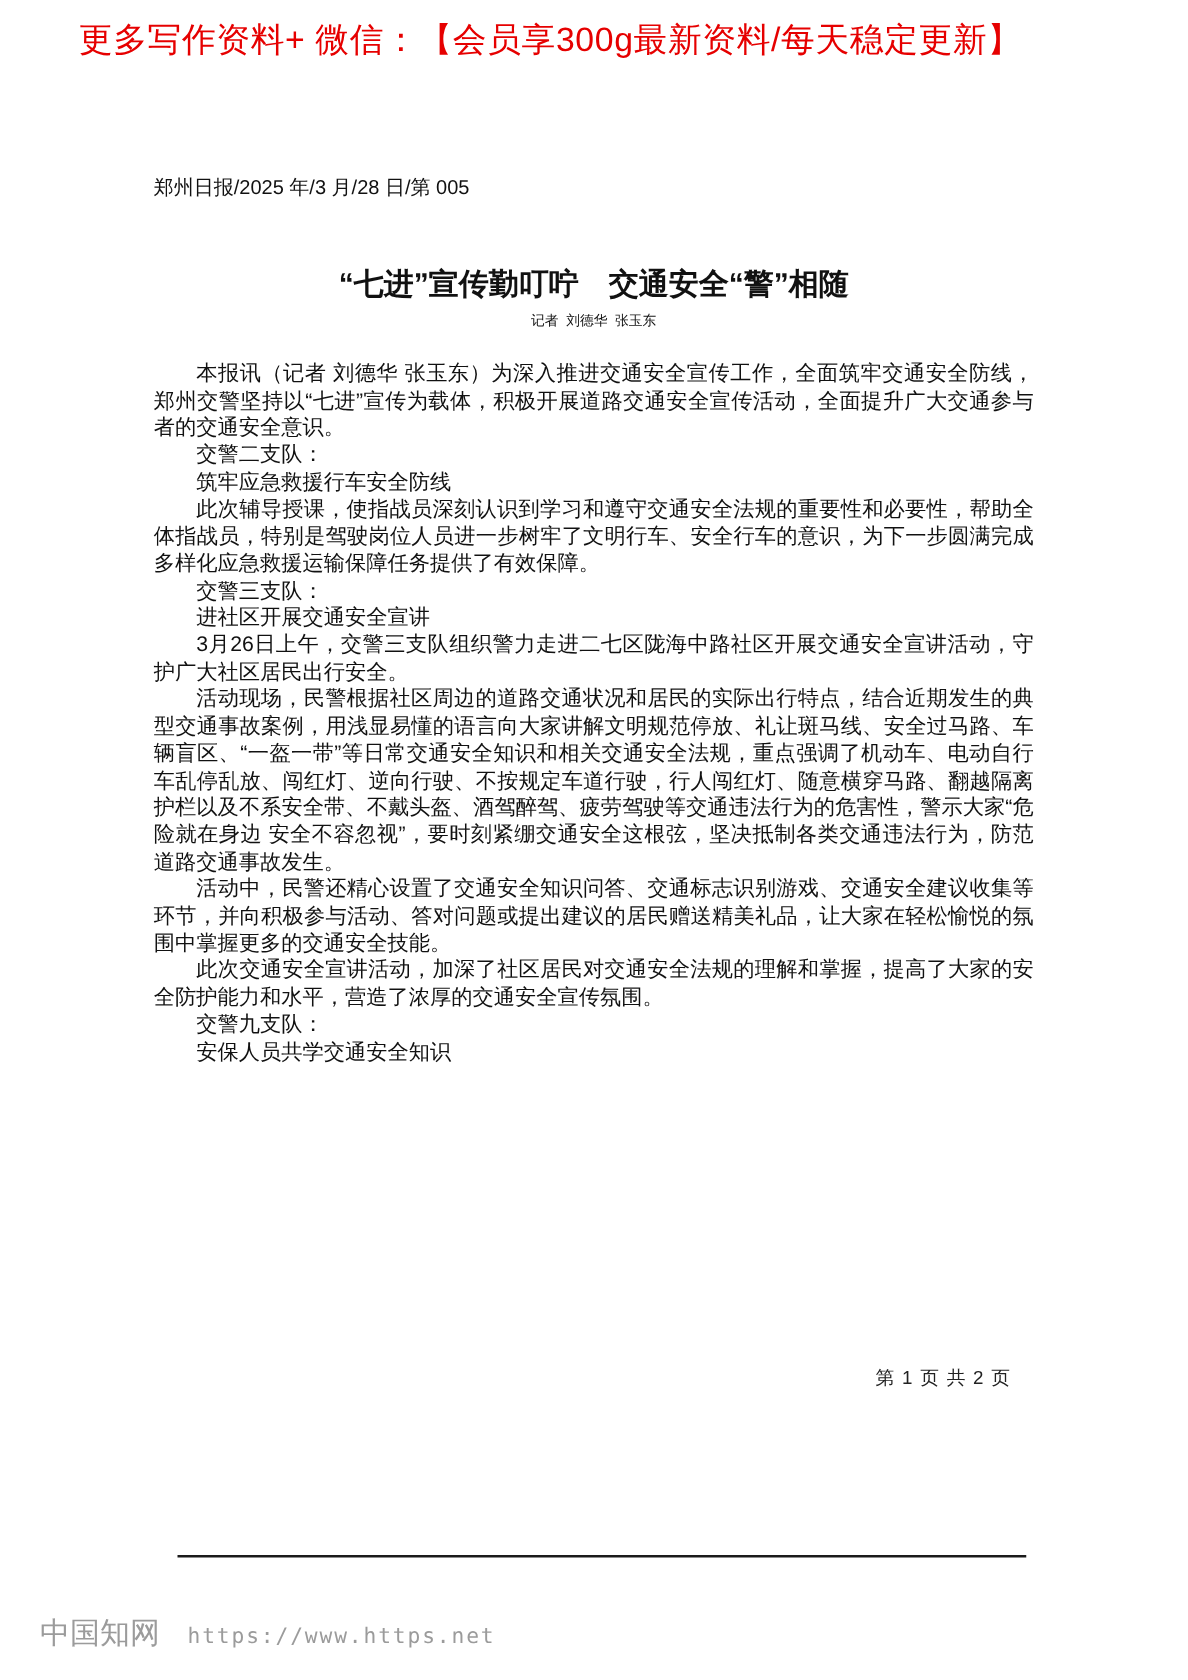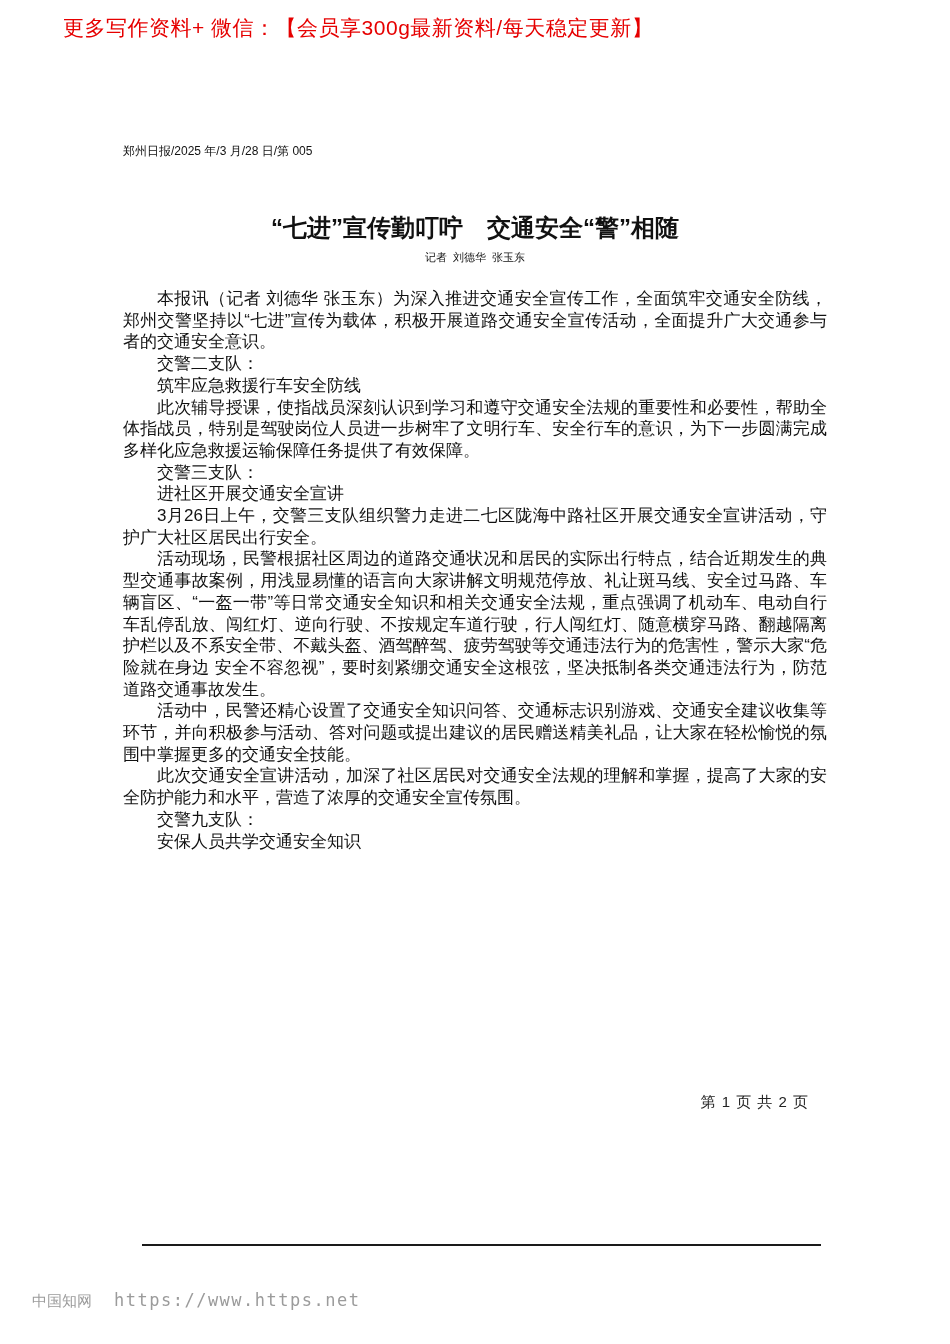--- a/index.html
+++ b/index.html
@@ -10,36 +10,36 @@
     height: 1344px;
     font-family: "Liberation Sans", "DejaVu Sans", sans-serif;
     color: #111111;
     overflow: hidden;
   }
 
   .banner {
     position: absolute;
     left: 63px;
     top: 14px;
-    font-size: 21px;
+    font-size: 27px;
     font-weight: 500;
     color: #e60000;
     letter-spacing: 0.5px;
     white-space: pre;
   }
 
   .page {
     position: absolute;
     left: 123px;
     top: 96px;
     width: 704px;
   }
 
   .masthead {
-    font-size: 12px;
+    font-size: 16px;
     line-height: 22px;
     white-space: pre-wrap;
   }
 
   .title {
     margin-top: 7px;
     text-align: center;
     font-size: 24px;
     line-height: 30px;
     font-weight: 700;
@@ -92,21 +92,21 @@
     position: absolute;
     left: 32px;
     top: 1290px;
     display: flex;
     align-items: baseline;
     gap: 22px;
     color: #9b9b9b;
   }
   .watermark-brand {
     font-family: "Liberation Serif", "DejaVu Serif", serif;
-    font-size: 15px;
+    font-size: 24px;
   }
   .watermark-url {
     font-family: "DejaVu Sans Mono", "Liberation Mono", monospace;
     font-size: 17px;
     letter-spacing: 1.5px;
   }
 </style>
 </head>
 <body>
 

